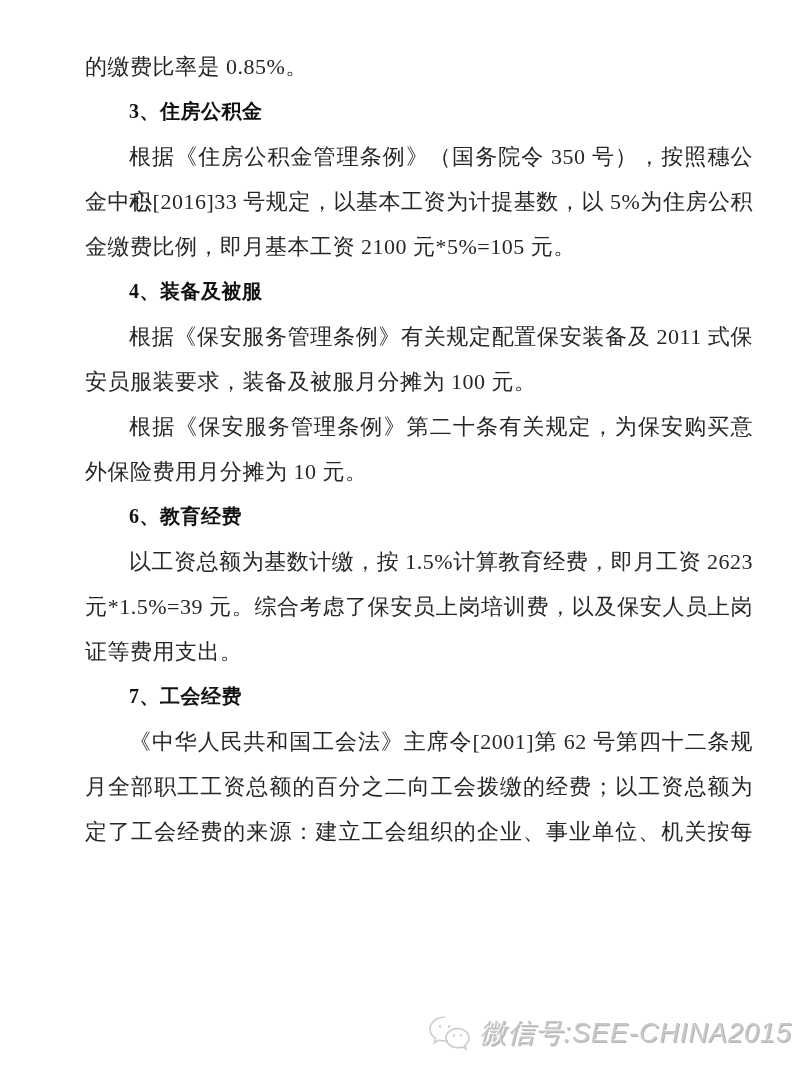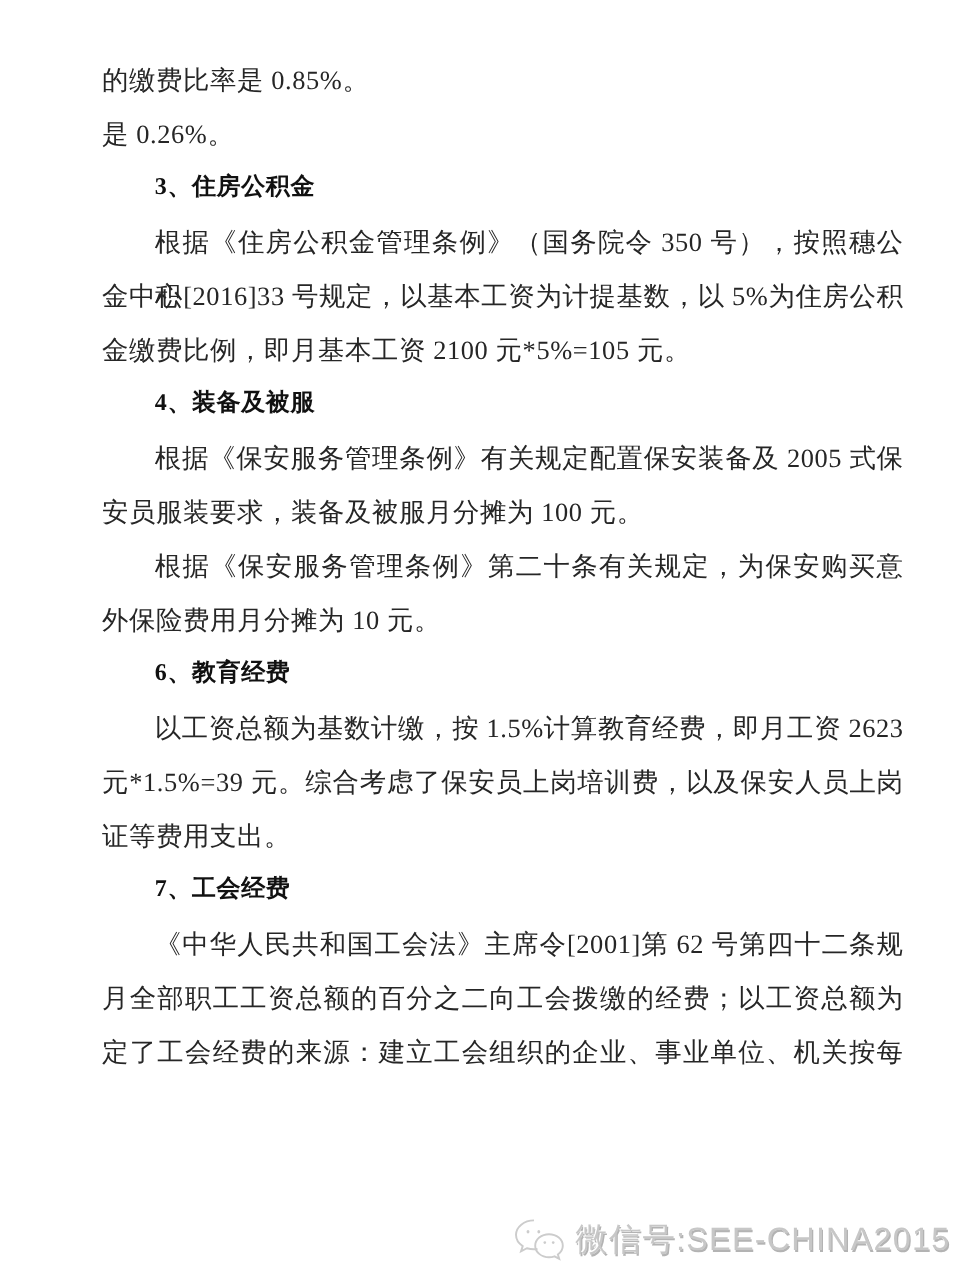--- a/index.html
+++ b/index.html
@@ -38,44 +38,44 @@
     font-size: 20px;
   }
   .watermark {
     position: absolute;
     right: 8px;
     bottom: 14px;
     display: flex;
     align-items: center;
     gap: 8px;
     user-select: none;
+    font-style: italic;
   }
   .watermark .wicon { display: inline-block; width: 44px; height: 38px; }
   .watermark .wtext {
     font-family: "Liberation Sans", "DejaVu Sans", sans-serif;
     font-size: 27px;
     color: #c7c7c7;
     letter-spacing: 1px;
     text-shadow: -1px -1px 0 #ffffff, 1px 1px 0 #b3b3b3;
   }
 </style>
 </head>
 <body>
 
 <div class="page">
 
   <div class="doc" id="doc-lines">
       <div class="line">的缴费比率是 0.85%。</div>
-      <div class="line">是 0.26%。</div>
       <div class="line heading indent">3、住房公积金</div>
       <div class="line indent justify">根据《住房公积金管理条例》（国务院令 350 号），按照穗公积</div>
       <div class="line justify">金中心[2016]33 号规定，以基本工资为计提基数，以 5%为住房公积</div>
       <div class="line">金缴费比例，即月基本工资 2100 元*5%=105 元。</div>
       <div class="line heading indent">4、装备及被服</div>
-      <div class="line indent justify">根据《保安服务管理条例》有关规定配置保安装备及 2005 式保</div>
+      <div class="line indent justify">根据《保安服务管理条例》有关规定配置保安装备及 2011 式保</div>
       <div class="line">安员服装要求，装备及被服月分摊为 100 元。</div>
       <div class="line indent justify">根据《保安服务管理条例》第二十条有关规定，为保安购买意</div>
       <div class="line">外保险费用月分摊为 10 元。</div>
       <div class="line heading indent">6、教育经费</div>
       <div class="line indent justify">以工资总额为基数计缴，按 1.5%计算教育经费，即月工资 2623</div>
       <div class="line justify">元*1.5%=39 元。综合考虑了保安员上岗培训费，以及保安人员上岗</div>
       <div class="line">证等费用支出。</div>
       <div class="line heading indent">7、工会经费</div>
       <div class="line indent justify">《中华人民共和国工会法》主席令[2001]第 62 号第四十二条规</div>
       <div class="line justify">月全部职工工资总额的百分之二向工会拨缴的经费；以工资总额为</div>

